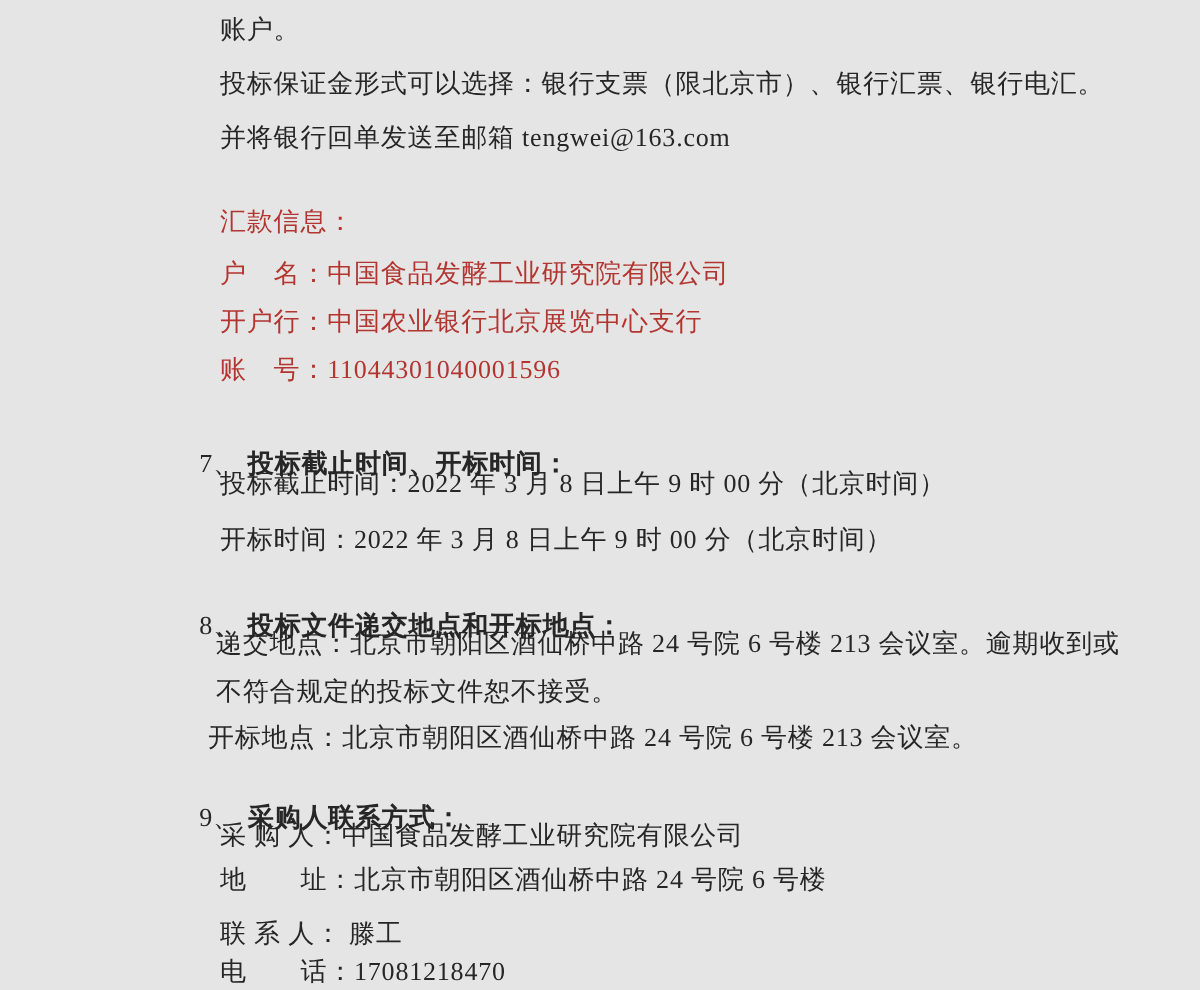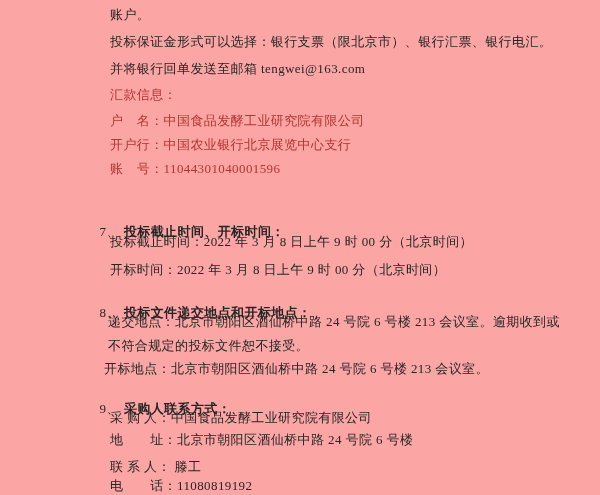--- a/index.html
+++ b/index.html
@@ -4,34 +4,34 @@
 <style>
   html, body {
     margin: 0;
     padding: 0;
     background: #ffffff;
   }
   .page {
     position: relative;
     width: 600px;
     height: 495px;
-    background: #fca5a5;
+    background: #e5e5e5;
     overflow: hidden;
     font-family: "Liberation Serif", "DejaVu Serif", serif;
   }
   .line {
     position: absolute;
     left: 110px;
     font-size: 13px;
     line-height: 15px;
     color: #262626;
     white-space: pre;
     letter-spacing: 0.4px;
   }
-  .red  { color: #b23530; }
+  .red  { color: #b23530; margin-top: 16px; }
   .sect { left: 85px; }
   .sect .num  { font-weight: normal; padding-right: 4px; }
   .sect .head { font-weight: bold; }
 
   .l1  { top: 7px; }
   .l2  { top: 34px; }
   .l3  { top: 61px; }
   .l4  { top: 87px; }
   .l5  { top: 113px; }
   .l6  { top: 137px; }
@@ -76,15 +76,15 @@
   <div class="line l13">递交地点：北京市朝阳区酒仙桥中路 24 号院 6 号楼 213 会议室。逾期收到或</div>
   <div class="line l14">不符合规定的投标文件恕不接受。</div>
   <div class="line l15">开标地点：北京市朝阳区酒仙桥中路 24 号院 6 号楼 213 会议室。</div>
 
   <div class="line l16 sect">
     <span class="num">9、</span><span class="head">采购人联系方式：</span>
   </div>
   <div class="line l17">采 购 人：中国食品发酵工业研究院有限公司</div>
   <div class="line l18">地　　址：北京市朝阳区酒仙桥中路 24 号院 6 号楼</div>
   <div class="line l19">联 系 人： 滕工</div>
-  <div class="line l20">电　　话：11080819192</div>
+  <div class="line l20">电　　话：17081218470</div>
 
 </div>
 
 </body></html>

